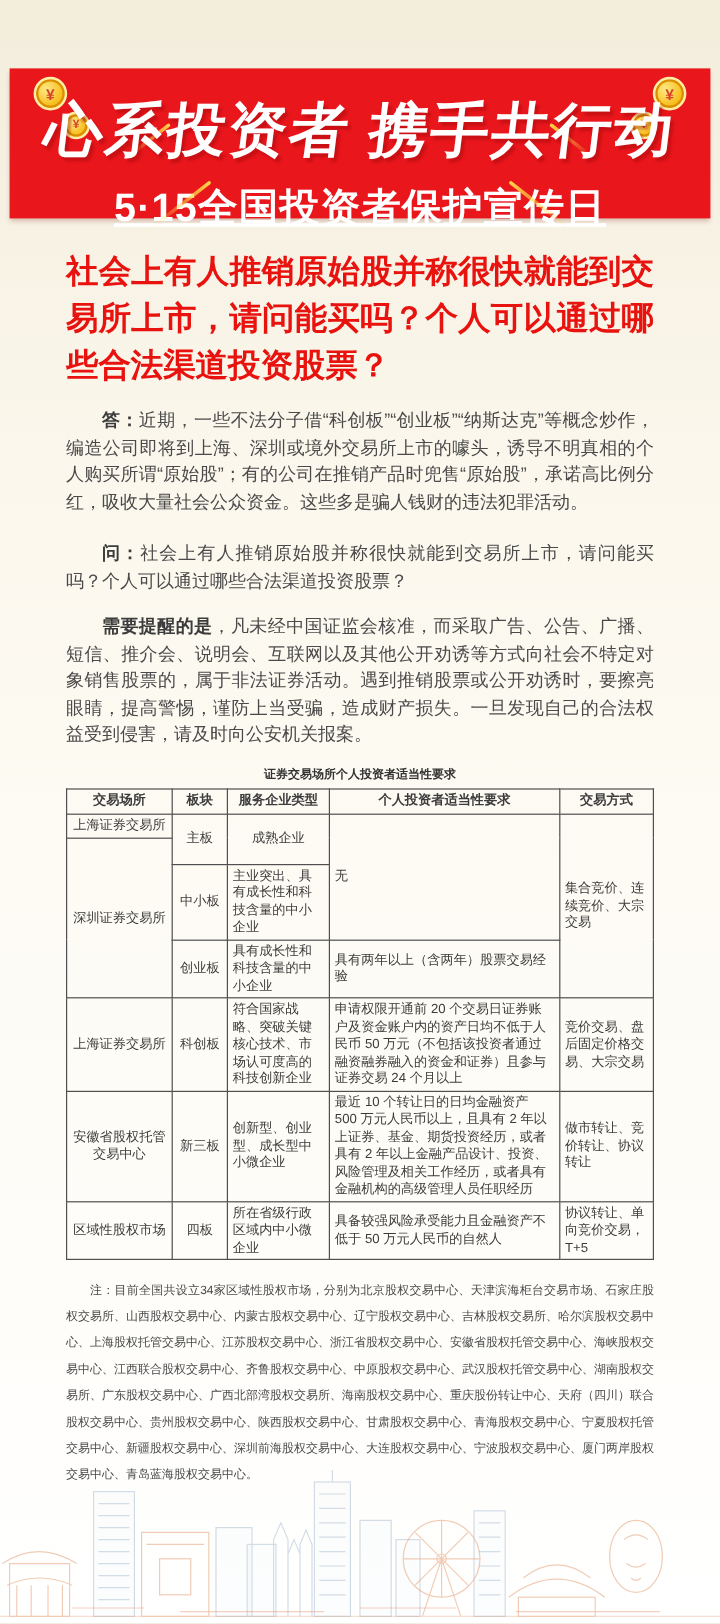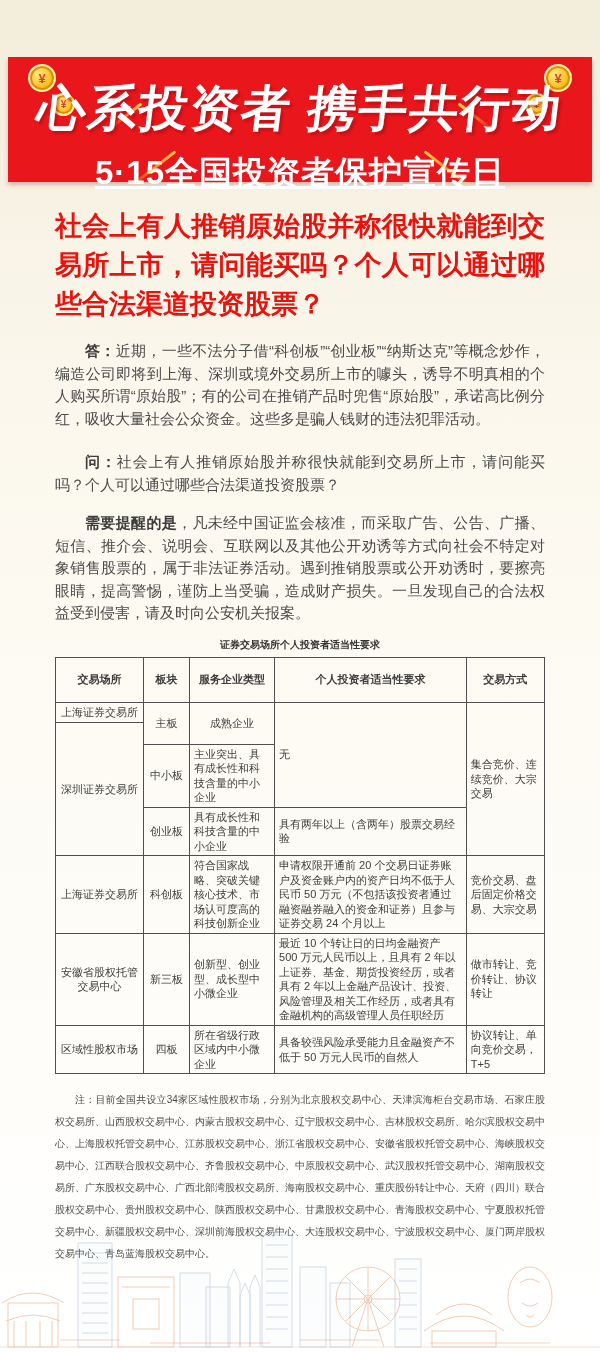--- a/index.html
+++ b/index.html
@@ -30,21 +30,21 @@
   .content { position:absolute; top:182px; left:55px; width:490px; }
   .headline { margin:25px 0 0; color:#e8120f; font-size:27px; line-height:39px; font-weight:bold;
               text-align:justify; }
   .para { margin:16px 0 0; font-size:15px; line-height:22.5px; color:#4a4a4a; text-align:justify;
           text-indent:2em; }
   .para.first { margin-top:21px; }
   .para b { color:#3c3c3c; }
   .table-title { margin:13px 0 5px; font-size:10px; font-weight:bold; color:#333333; text-align:center; }
   table.adequacy { width:100%; border-collapse:collapse; font-size:11px; line-height:1.32; color:#3c3c3c; }
   table.adequacy th, table.adequacy td { border:1px solid #4f4f4f; padding:2px 4px; vertical-align:middle; }
-  table.adequacy th { font-weight:bold; text-align:center; padding:13px 2px; height:18px; }
+  table.adequacy th { font-weight:bold; text-align:center; padding:1px 2px; height:18px; }
   td.c { text-align:center; }
   td.l { text-align:left; }
   tr.r1 { height:20px; } tr.r2 { height:22px; } tr.r3 { height:36px; } tr.r4 { height:40px; }
   tr.r5 { height:48px; } tr.r6 { height:60px; } tr.r7 { height:30px; }
   .note { margin:15px 0 0; font-size:10px; line-height:22px; color:#4a4a4a; text-align:justify;
           text-indent:2em; }
   
   .skyline { position:absolute; left:0; bottom:0; width:600px; height:128px; display:block; }
 </style>
 </head>

